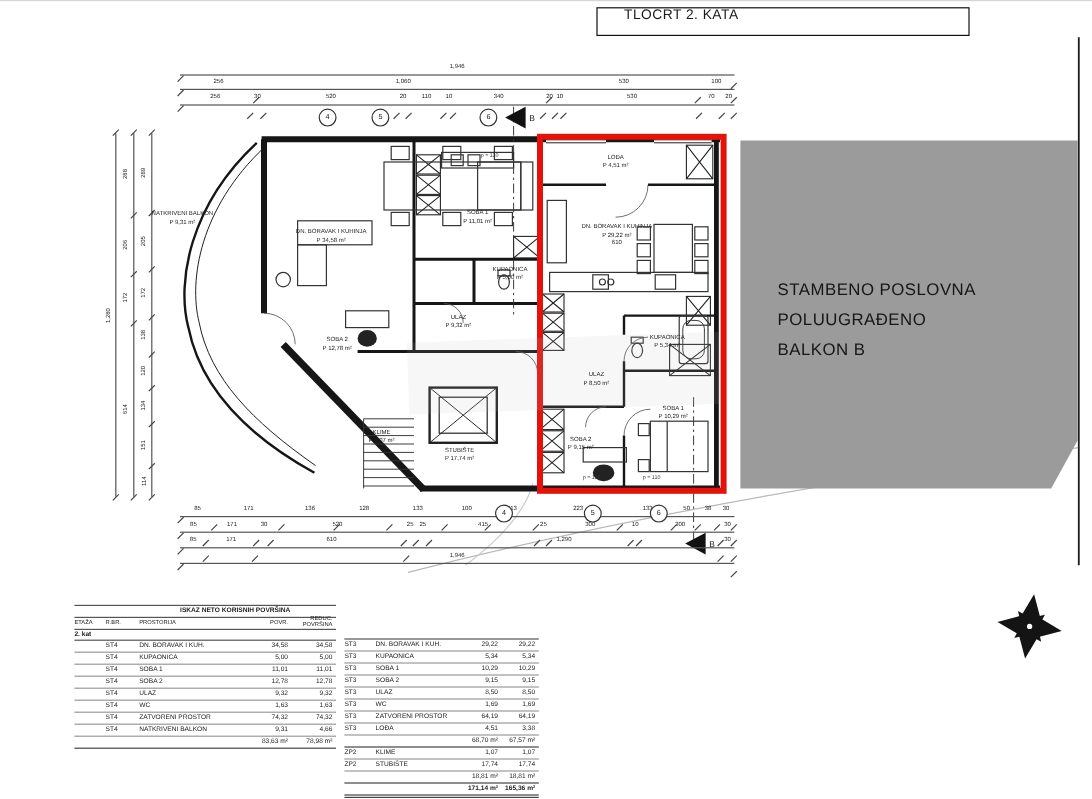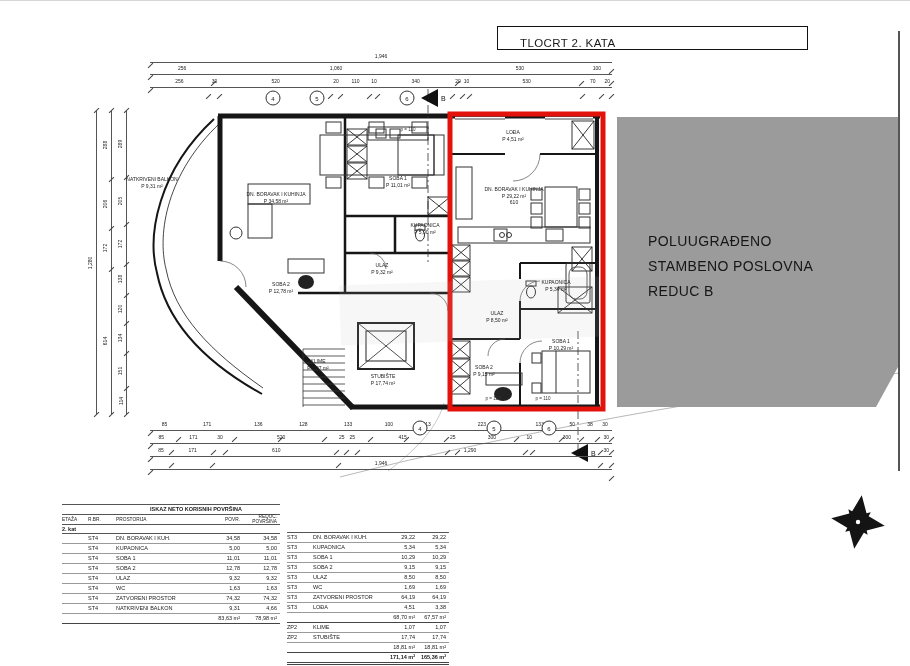--- a/index.html
+++ b/index.html
@@ -1,21 +1,21 @@
 <!DOCTYPE html>
 <html><head>
 <meta charset="utf-8">
 <style>
   html,body{margin:0;padding:0;background:#fff;}
   #page{position:relative;width:910px;height:666px;background:#fff;overflow:hidden;
         font-family:"Liberation Sans",sans-serif;color:#1a1a1a;
         border-top:1px solid #d6d6d6;border-bottom:1px solid #cfcfcf;}
   
   .tblock{position:absolute;top:5px;height:24px;border:1.5px solid #111;box-sizing:border-box;
-          display:flex;align-items:flex-end;font-size:11.5px;letter-spacing:.4px;background:#fff;margin-top:20px;}
+          display:flex;align-items:flex-start;font-size:11.5px;letter-spacing:.4px;background:#fff;}
   .tblock.main{left:497px;width:311px;padding-left:22px;}
   .tblock.scale{left:806px;width:102px;justify-content:center;}
   
   .neighbor-label{position:absolute;left:648px;top:228px;font-size:14px;line-height:25px;
                   color:#161616;letter-spacing:.4px;}
   
   .room{position:absolute;transform:translate(-50%,-50%);text-align:center;font-size:5px;
         line-height:6.5px;color:#222;white-space:nowrap;}
   .room .a{font-size:5px;}
   .tiny{position:absolute;transform:translate(-50%,-50%);font-size:4.5px;color:#333;white-space:nowrap;}
@@ -486,23 +486,23 @@
   <div class="room" style="left:484px;top:369px">
     <div>SOBA 2</div>
       <div class="a">P 9,15 m²</div>
     </div>
 
   <span class="tiny" style="left:408px;top:128px">p = 110</span>
   <span class="tiny" style="left:493px;top:397px">p = 110</span>
   <span class="tiny" style="left:543px;top:397px">p = 110</span>
 
   <div class="neighbor-label">
+    <div>STAMBENO POSLOVNA</div>
     <div>POLUUGRAĐENO</div>
-    <div>STAMBENO POSLOVNA</div>
-    <div>REDUC B</div>
+    <div>BALKON B</div>
   </div>
 
   <div class="atable atable--l">
     <div class="t-title">ISKAZ NETO KORISNIH POVRŠINA</div>
     <div class="trow t-head">
       <span class="c-et">ETAŽA</span>
       <span class="c-rbr">R.BR.</span>
       <span class="c-name">PROSTORIJA</span>
       <span class="c-num">POVR.</span>
       <span class="c-num c-red">REDUC. POVRŠINA</span>

